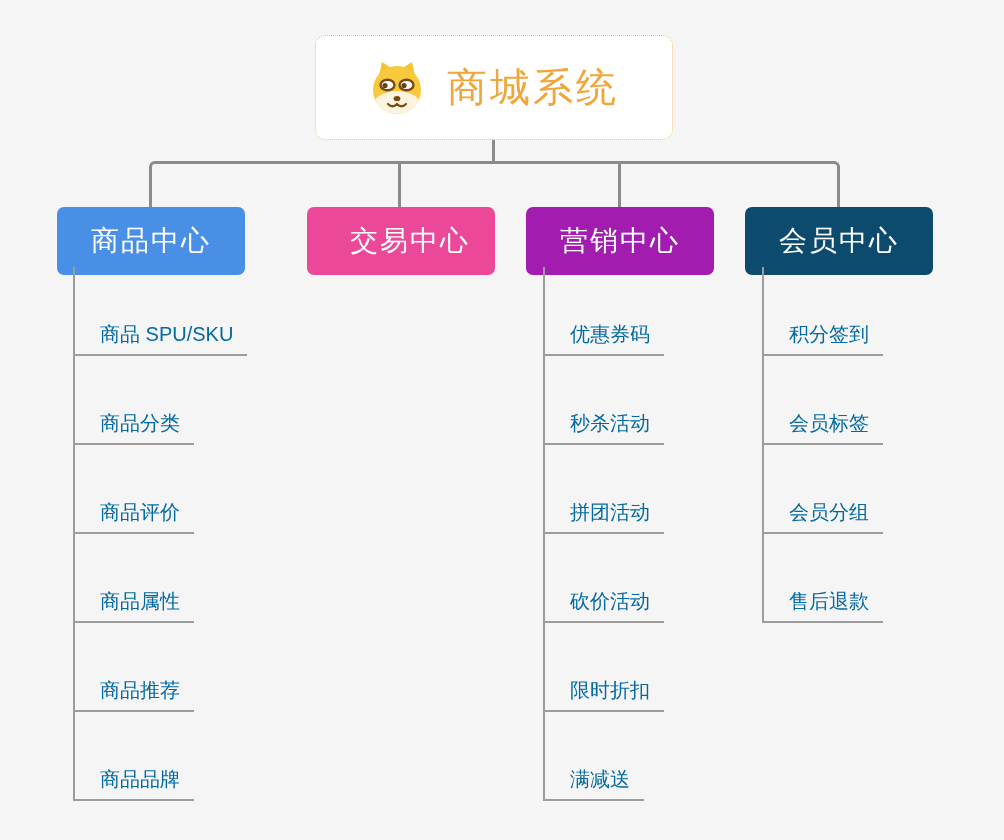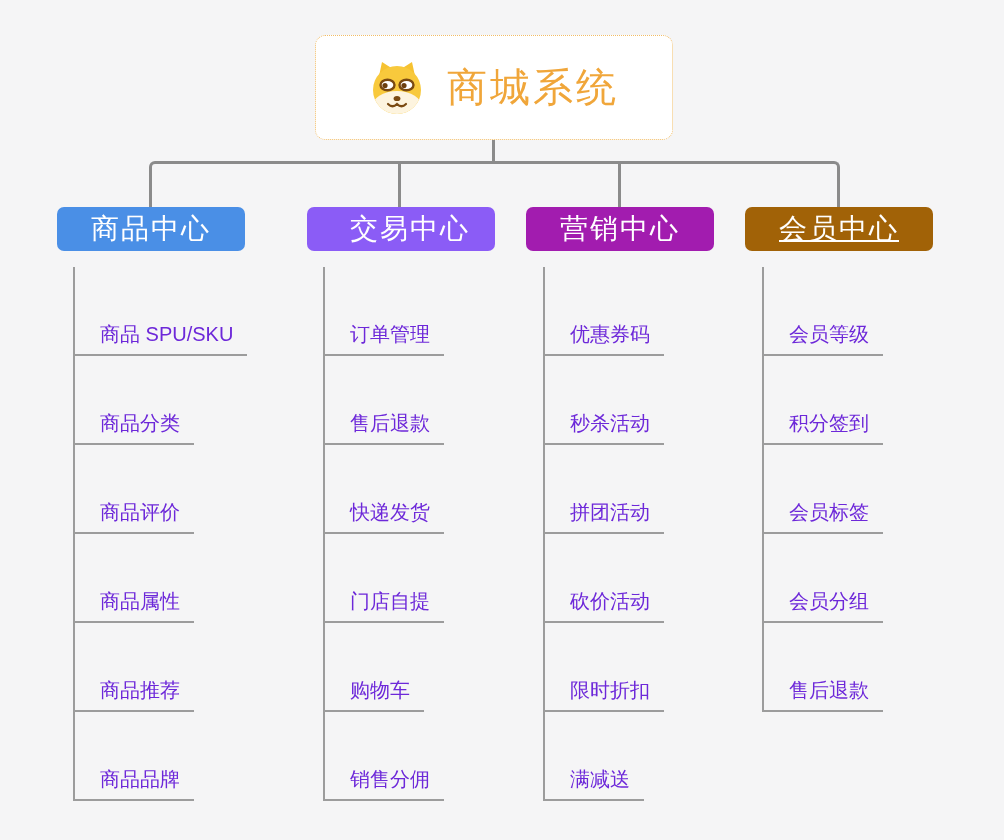--- a/index.html
+++ b/index.html
@@ -34,21 +34,21 @@
     border-top: 3px solid #8b8b8b;
     border-left: 3px solid #8b8b8b;
     border-right: 3px solid #8b8b8b;
     border-top-left-radius: 6px; border-top-right-radius: 6px;
   }
   .conn-drop-2 { left: 398px; top: 163px; width: 3px; height: 44px; }
   .conn-drop-3 { left: 618px; top: 163px; width: 3px; height: 44px; }
 
   
   .branch-header {
-    position: absolute; top: 207px; width: 188px; height: 44px;
+    position: absolute; top: 207px; width: 188px; height: 68px;
     border-radius: 7px;
     display: flex; align-items: center; justify-content: center;
     color: #ffffff; font-size: 28px; letter-spacing: 2px;
     cursor: default;
   }
   .bh-0 { left: 57px; }
   .bh-1 { left: 307px; }
   .bh-2 { left: 526px; }
   .bh-3 { left: 745px; }
 
@@ -60,21 +60,21 @@
   }
   .col-0 { left: 73px; }
   .col-1 { left: 323px; }
   .col-2 { left: 543px; }
   .col-3 { left: 762px; }
   .leaf-item {
     height: 89px;
     display: flex; align-items: flex-end;
     padding: 0 14px 6px 25px;
     border-bottom: 2px solid #9c9c9c;
-    font-size: 20px; color: #6d28d9;
+    font-size: 20px; color: #0369a1;
     white-space: nowrap;
   }
 </style>
 </head>
 <body>
 
 <div class="canvas">
 
   <div class="root-node">
     <svg class="dog-icon" viewBox="0 0 56 56" aria-hidden="true">
@@ -100,52 +100,43 @@
     </svg>
     <span class="root-title" style="color: rgb(240, 166, 58);">商城系统</span>
   </div>
 
   <div class="conn conn-stub"></div>
   <div class="conn-bracket"></div>
   <div class="conn conn-drop-2"></div>
   <div class="conn conn-drop-3"></div>
 
   <div class="branch-header bh-0" style="background: rgb(74, 143, 230);">商品中心</div>
-  <div class="branch-header bh-1" style="background: #8b5cf6; padding-left: 18px;">交易中心</div>
+  <div class="branch-header bh-1" style="background: #ec4899; padding-left: 18px;">交易中心</div>
   <div class="branch-header bh-2" style="background: #a21caf;">营销中心</div>
-  <div class="branch-header bh-3" style="background: #a16207; text-decoration: underline;">会员中心</div>
+  <div class="branch-header bh-3" style="background: #0c4a6e;">会员中心</div>
 
   <div class="branch-column col-0">
     <div class="leaf-item">商品 SPU/SKU</div>
     <div class="leaf-item">商品分类</div>
     <div class="leaf-item">商品评价</div>
     <div class="leaf-item">商品属性</div>
     <div class="leaf-item">商品推荐</div>
     <div class="leaf-item">商品品牌</div>
   </div>
 
-  <div class="branch-column col-1">
-    <div class="leaf-item">订单管理</div>
-    <div class="leaf-item">售后退款</div>
-    <div class="leaf-item">快递发货</div>
-    <div class="leaf-item">门店自提</div>
-    <div class="leaf-item">购物车</div>
-    <div class="leaf-item">销售分佣</div>
-  </div>
 
   <div class="branch-column col-2">
     <div class="leaf-item">优惠券码</div>
     <div class="leaf-item">秒杀活动</div>
     <div class="leaf-item">拼团活动</div>
     <div class="leaf-item">砍价活动</div>
     <div class="leaf-item">限时折扣</div>
     <div class="leaf-item">满减送</div>
   </div>
 
   <div class="branch-column col-3">
-    <div class="leaf-item">会员等级</div>
     <div class="leaf-item">积分签到</div>
     <div class="leaf-item">会员标签</div>
     <div class="leaf-item">会员分组</div>
     <div class="leaf-item">售后退款</div>
   </div>
 
 </div>
 
 </body></html>

